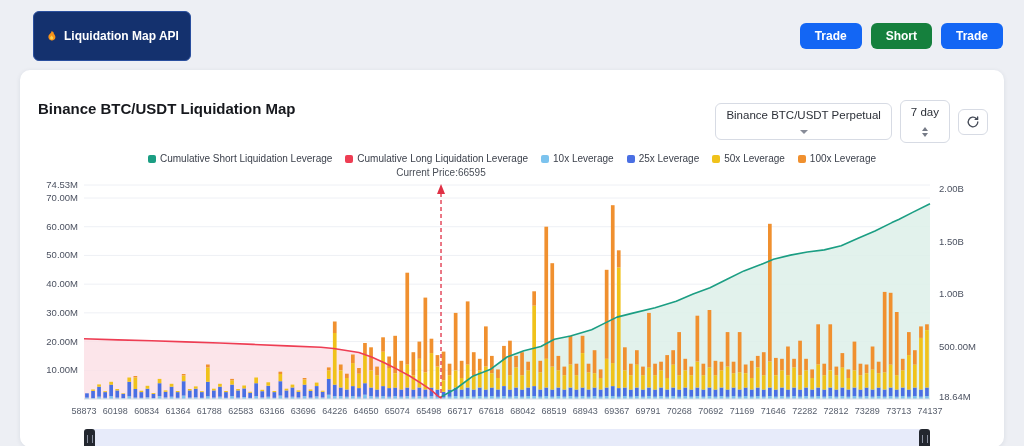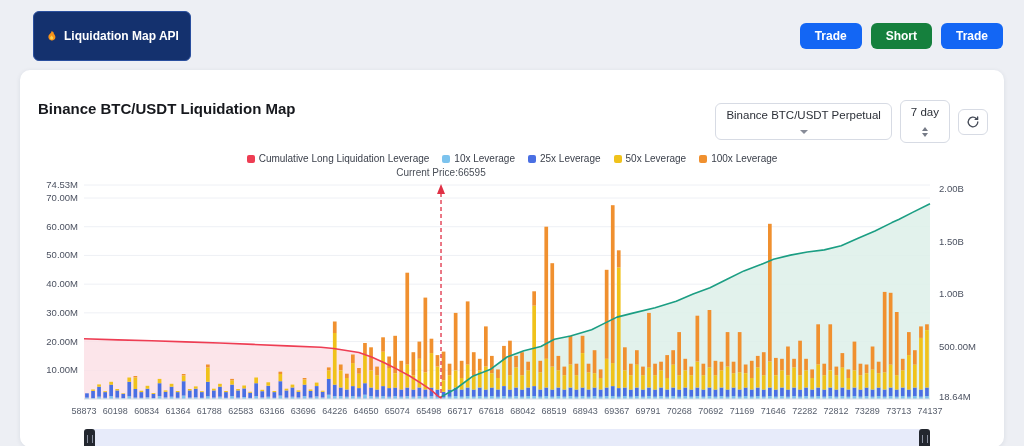--- a/index.html
+++ b/index.html
@@ -81,20 +81,24 @@
         </div>
         <div class="iconbtn">
           <svg width="14" height="14" viewBox="0 0 16 16">
             <path d="M13.5 8a5.5 5.5 0 1 1-1.6-3.9M13.3 2.2v2.8h-2.8" stroke="#454b57" stroke-width="1.5" fill="none" stroke-linecap="round" stroke-linejoin="round"></path>
           </svg>
         </div>
       </div>
     </div>
 
     <div class="legend">
+      <span class="leg-item">
+        <span class="swatch" style="background: rgb(27, 158, 131);"></span>
+        <span>Cumulative Short Liquidation Leverage</span>
+      </span>
       <span class="leg-item">
         <span class="swatch" style="background: rgb(238, 61, 83);"></span>
         <span>Cumulative Long Liquidation Leverage</span>
       </span>
       <span class="leg-item">
         <span class="swatch" style="background: rgb(124, 195, 238);"></span>
         <span>10x Leverage</span>
       </span>
       <span class="leg-item">
         <span class="swatch" style="background: rgb(74, 111, 227);"></span>

